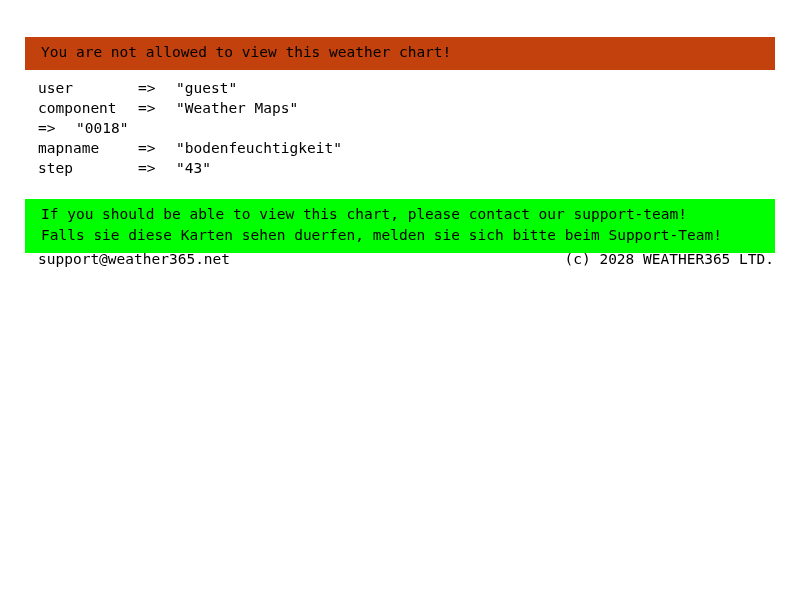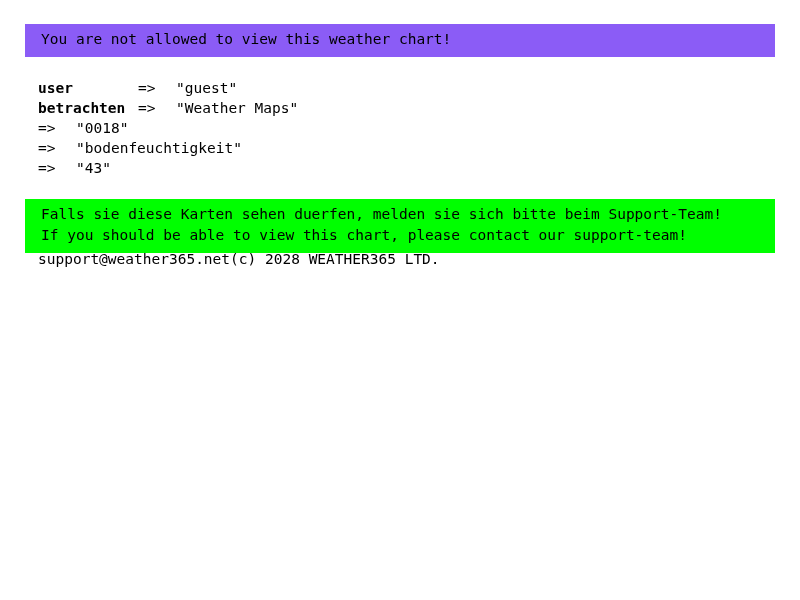--- a/index.html
+++ b/index.html
@@ -20,22 +20,22 @@
     height: 600px;
   }
   .banner {
     position: absolute;
     left: 25px;
     width: 750px;
     padding: 5px 0 7px 0;
     box-sizing: border-box;
   }
   .banner-error {
-    top: 24px;
-    background: #8b5cf6;
+    top: 37px;
+    background: #c2410c;
   }
   .banner-ok {
     top: 199px;
     background: #00ff00;
   }
   .banner-line {
     font-size: 14.5px;
     line-height: 21px;
     white-space: pre;
     padding-left: 16px;
@@ -49,36 +49,35 @@
     display: flex;
     align-items: baseline;
     height: 20px;
     font-size: 14.5px;
     line-height: 20px;
     white-space: pre;
   }
   .param-key {
     width: 100px;
     flex: 0 0 100px;
-    font-weight: bold;
   }
   .param-arrow {
     width: 38px;
     flex: 0 0 38px;
   }
   .param-val {
     flex: 1 1 auto;
   }
   .footer {
     position: absolute;
     left: 38px;
     top: 249px;
     width: 736px;
     display: flex;
-    justify-content: flex-start;
+    justify-content: space-between;
     font-size: 14.5px;
     line-height: 20px;
     white-space: pre;
   }
 </style>
 </head>
 <body>
 
 <div class="page">
 
@@ -86,41 +85,43 @@
     <div class="banner-line">You are not allowed to view this weather chart!</div>
   </div>
 
   <div class="params">
     <div class="param-row">
       <span class="param-key">user</span>
       <span class="param-arrow">=&gt;</span>
       <span class="param-val">"guest"</span>
     </div>
     <div class="param-row">
-      <span class="param-key">betrachten</span>
+      <span class="param-key">component</span>
       <span class="param-arrow">=&gt;</span>
       <span class="param-val">"Weather Maps"</span>
     </div>
     <div class="param-row">
       <span class="param-arrow">=&gt;</span>
       <span class="param-val">"0018"</span>
     </div>
     <div class="param-row">
+      <span class="param-key">mapname</span>
       <span class="param-arrow">=&gt;</span>
       <span class="param-val">"bodenfeuchtigkeit"</span>
     </div>
     <div class="param-row">
+      <span class="param-key">step</span>
       <span class="param-arrow">=&gt;</span>
       <span class="param-val">"43"</span>
     </div>
   </div>
 
   <div class="banner banner-ok">
+    <div class="banner-line">If you should be able to view this chart, please contact our support-team!</div>
     <div class="banner-line">Falls sie diese Karten sehen duerfen, melden sie sich bitte beim Support-Team!</div>
-    <div class="banner-line">If you should be able to view this chart, please contact our support-team!</div>
   </div>
 
   <div class="footer">
     <span>support@weather365.net</span>
     <span>(c) 2028 WEATHER365 LTD.</span>
   </div>
 
 </div>
 
 </body></html>

